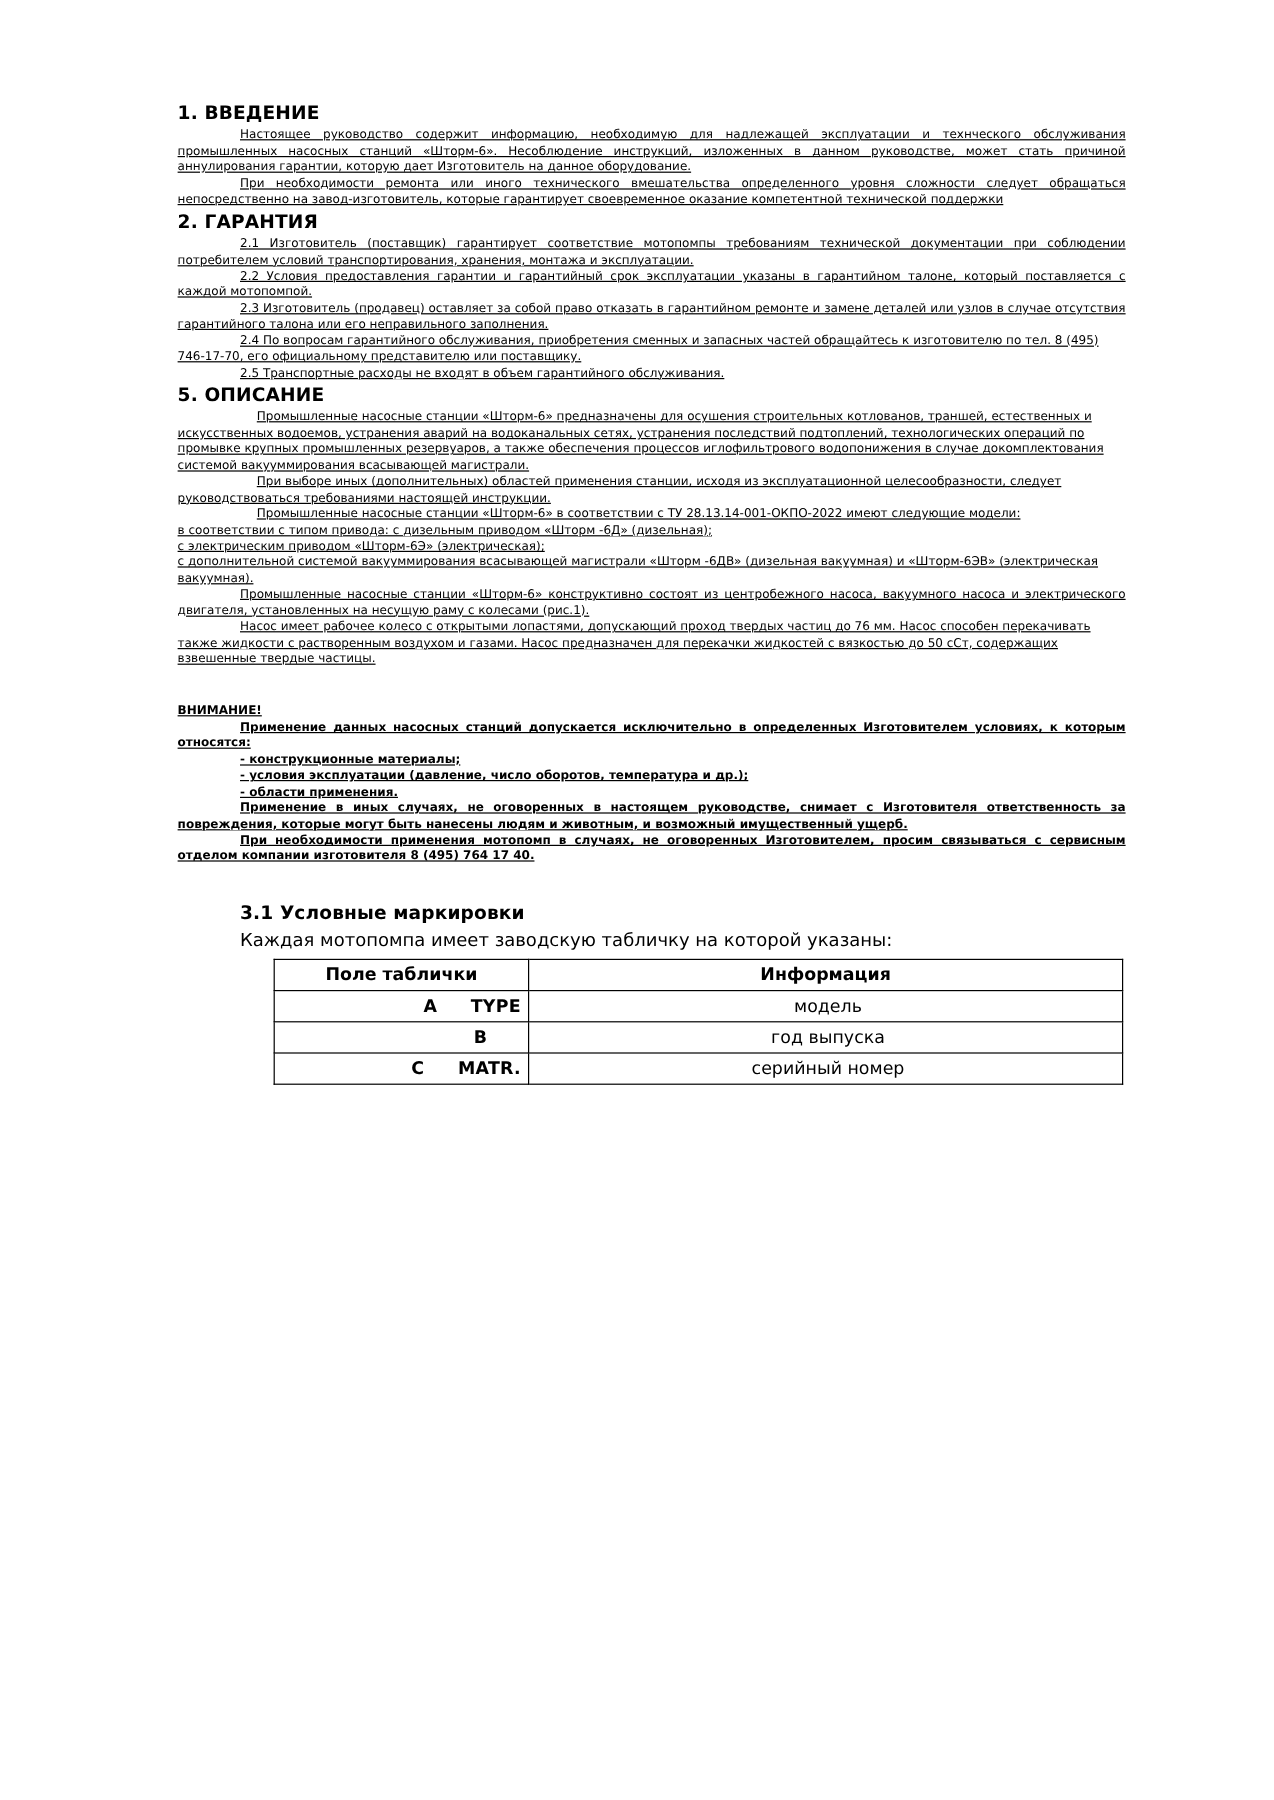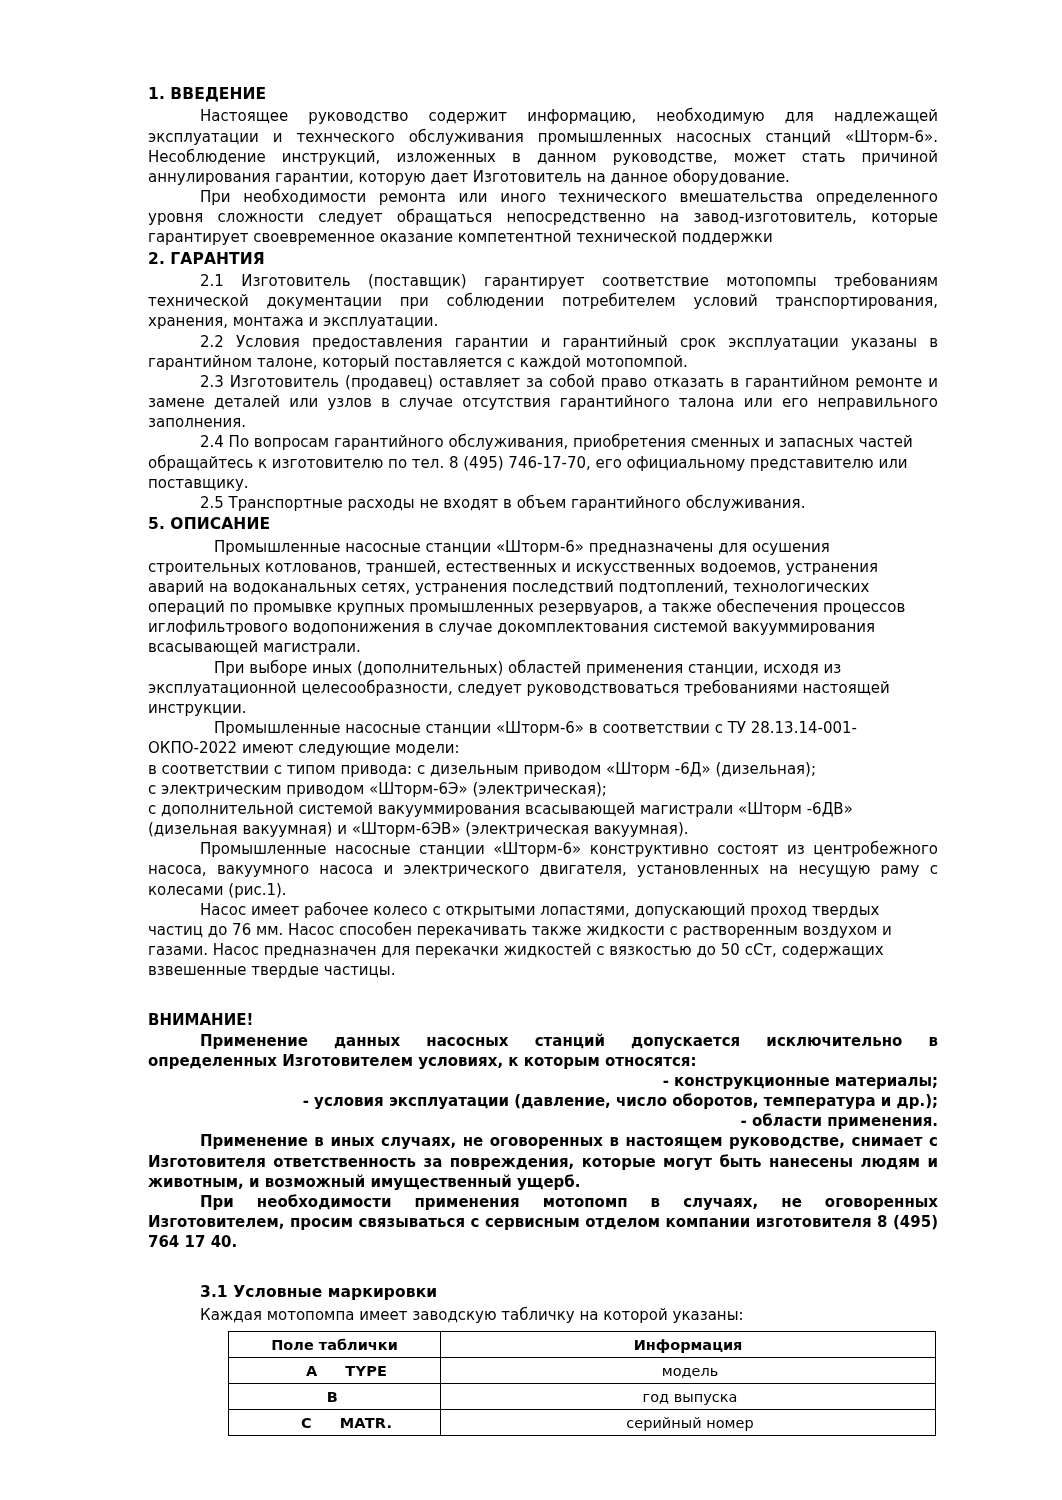--- a/index.html
+++ b/index.html
@@ -29,45 +29,46 @@
     font-weight: bold;
     margin: 0 0 2px 0;
     padding: 0;
     letter-spacing: 0.1px;
     line-height: 1.32;
   }
   h2.heading.indent {
     margin-left: 52px;
   }
   p.para {
-    font-size: 15px;
+    font-size: 10px;
     line-height: 1.345;
     margin: 0;
     padding: 0;
     text-align: justify;
     text-justify: inter-word;
     hyphens: none;
+    text-decoration: underline;
   }
   p.para.ind {
     text-indent: 52px;
   }
   p.para.ind-big {
     text-indent: 66px;
   }
   p.para.noj {
     text-align: left;
   }
   p.para.b {
     font-weight: bold;
   }
   p.para.bullet {
     text-indent: 0;
     margin-left: 52px;
     font-weight: bold;
-    text-align: right;
+    text-align: left;
   }
   .gap-s { height: 1px; }
   .gap-xl { height: 30px; }
 
   table.plate {
     border-collapse: collapse;
     margin-left: 80px;
     margin-top: 6px;
     width: 707px;
     table-layout: fixed;
@@ -78,21 +79,21 @@
     padding: 3px 6px;
     height: 19px;
     vertical-align: middle;
   }
   table.plate th {
     font-weight: bold;
     text-align: center;
   }
   table.plate td.code {
     font-weight: bold;
-    text-align: center;
+    text-align: right;
     padding-left: 30px;
     letter-spacing: 0.2px;
   }
   table.plate td.code .sp {
     display: inline-block;
     width: 28px;
   }
   table.plate td.info {
     text-align: center;
     padding-left: 10px;

